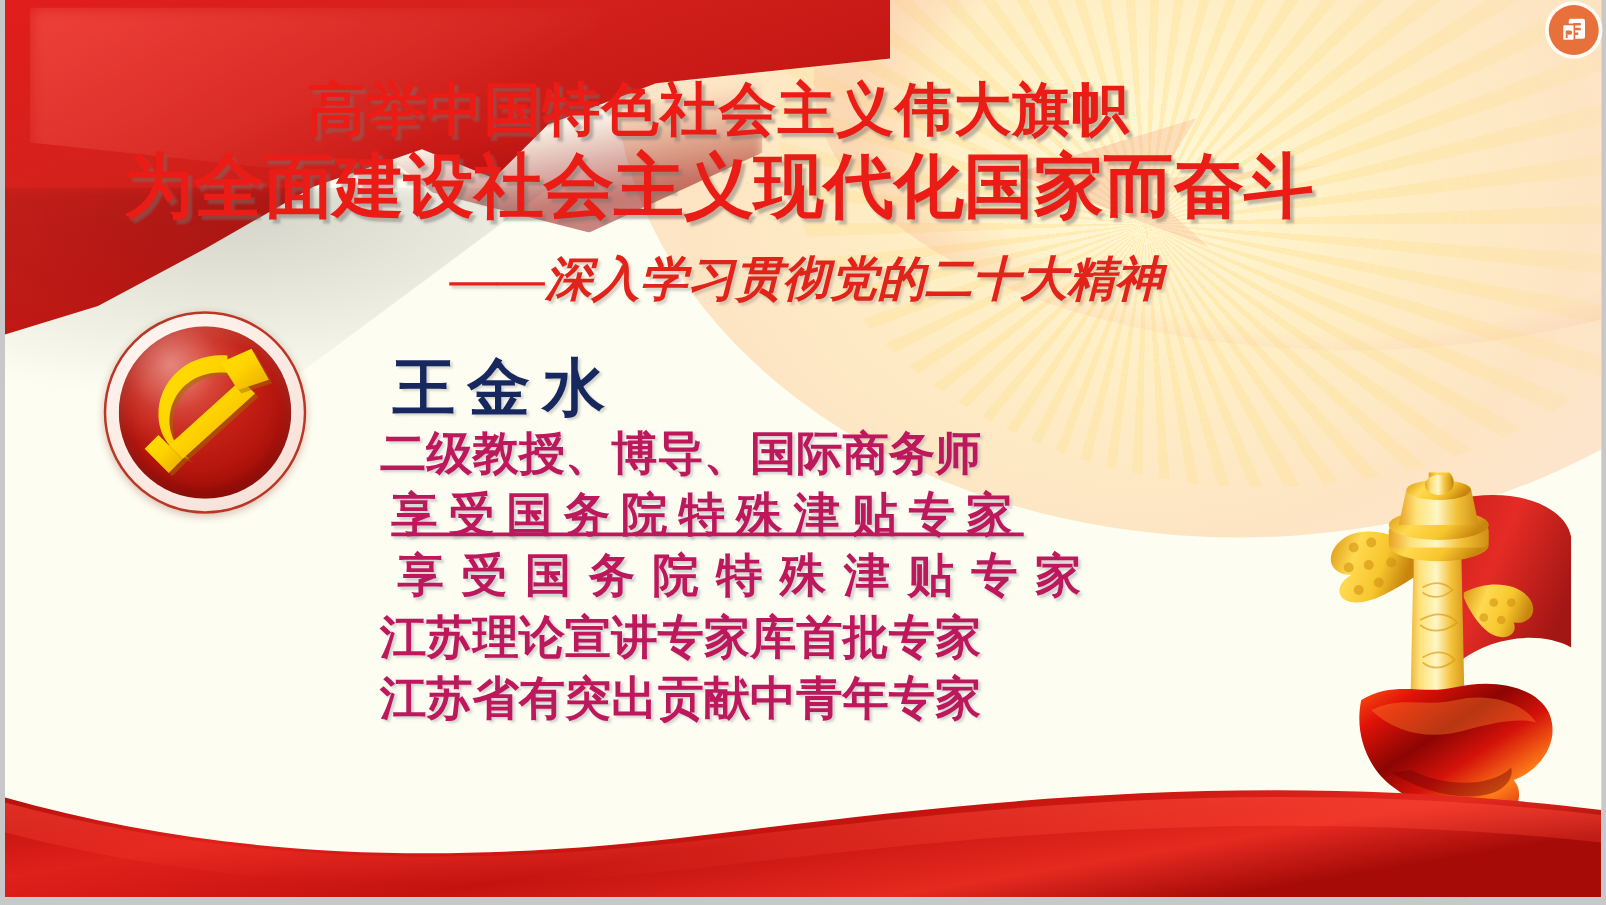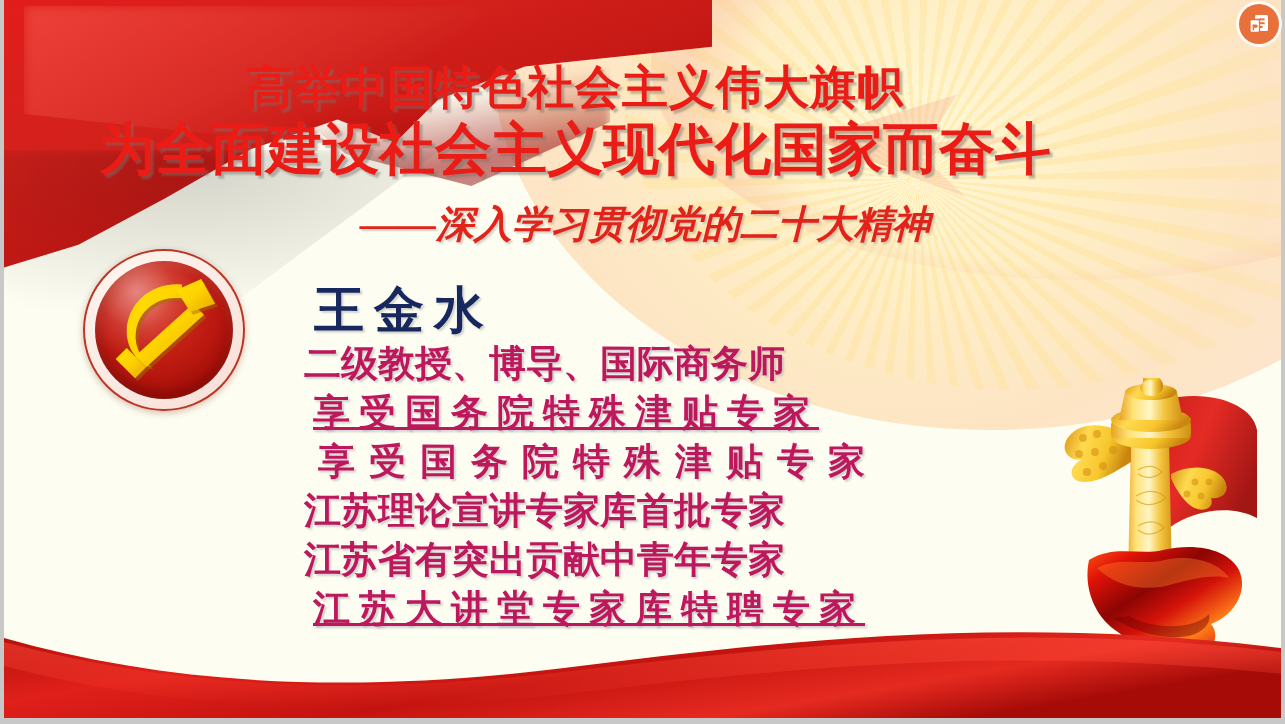--- a/index.html
+++ b/index.html
@@ -369,21 +369,20 @@
 
   <div class="subtitle">——深入学习贯彻党的二十大精神</div>
 
   <div class="speaker">
     <div class="speaker-name">王金水</div>
     <div class="cred sp1">二级教授、博导、国际商务师</div>
     <div class="cred sp2">享受国务院特殊津贴专家</div>
     <div class="cred sp3">享受国务院特殊津贴专家</div>
     <div class="cred sp1">江苏理论宣讲专家库首批专家</div>
     <div class="cred sp1">江苏省有突出贡献中青年专家</div>
-    <div class="cred sp2">江苏大讲堂专家库特聘专家</div>
   </div>
 
 </div>
 
 <div class="ppt-icon">
   <svg viewBox="0 0 40 40" xmlns="http://www.w3.org/2000/svg">
     <rect x="16" y="11" width="13" height="16" rx="1.6" fill="#ffffff"></rect>
     <rect x="19.6" y="14.4" width="6" height="2" fill="#e8703a"></rect>
     <rect x="19.6" y="18.2" width="6" height="2" fill="#e8703a"></rect>
     <rect x="19.6" y="22" width="4" height="2" fill="#e8703a"></rect>

